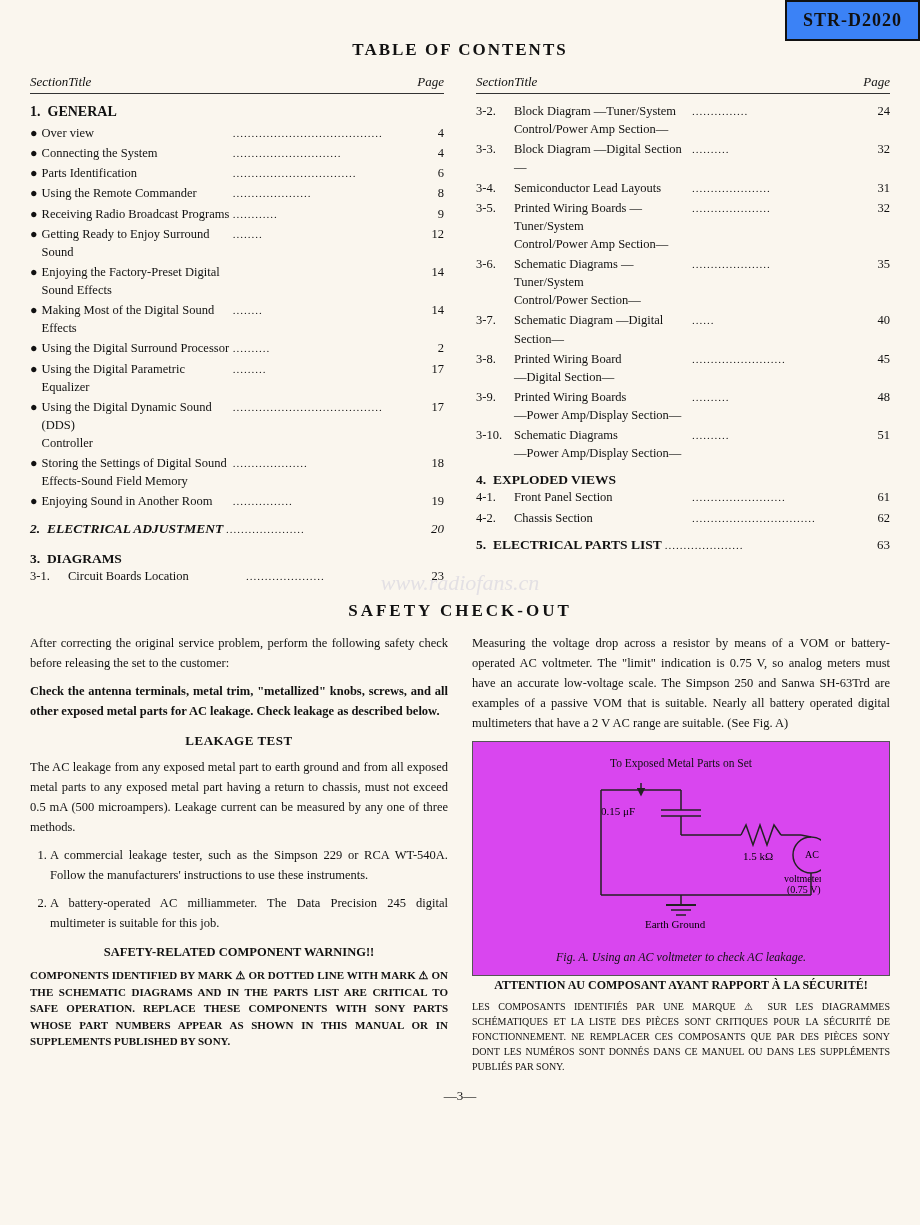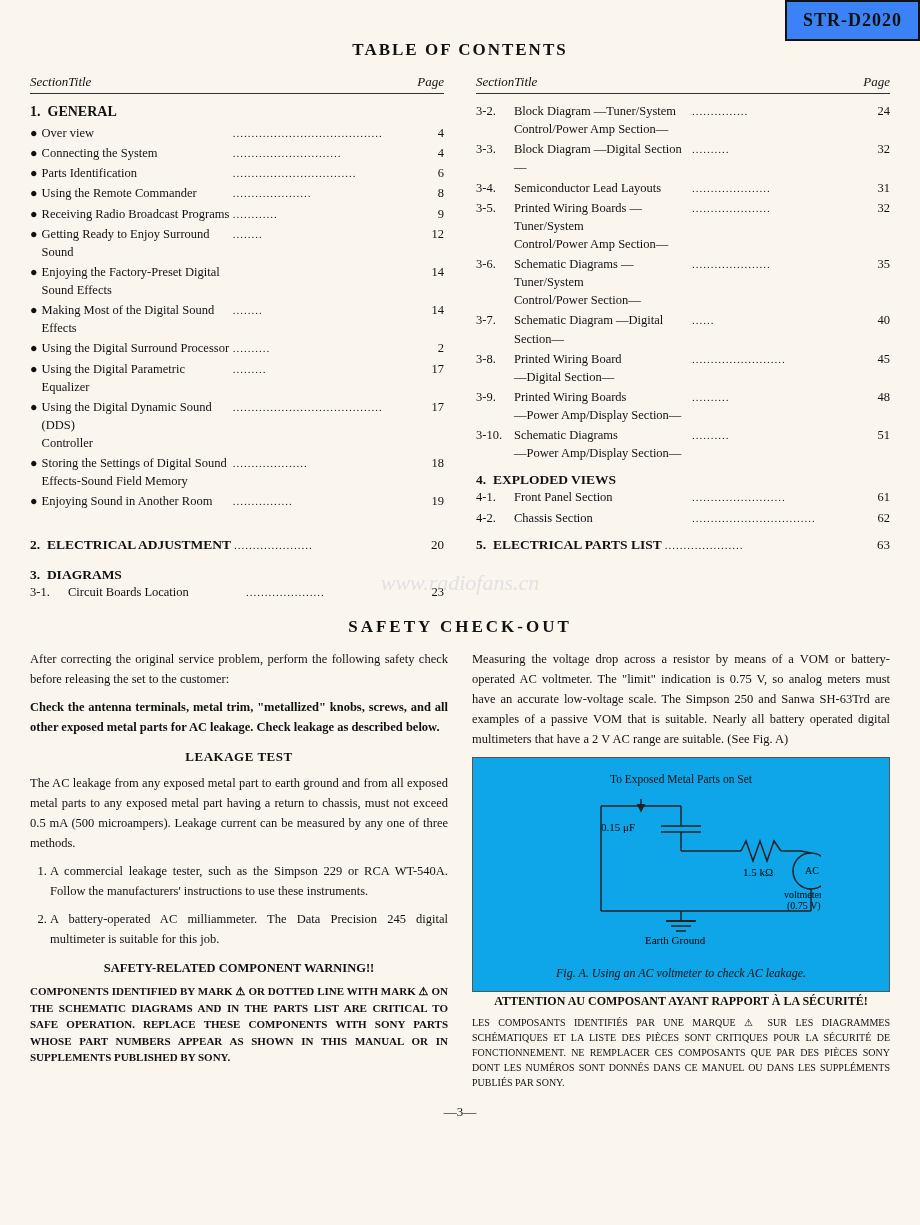--- a/index.html
+++ b/index.html
@@ -148,21 +148,21 @@
       text-transform: uppercase;
       font-size: 11px;
       margin-bottom: 6px;
       text-align: justify;
     }
     
     .diagram-box {
       border: 1px solid #555;
       padding: 12px 8px 8px 8px;
       margin-top: 8px;
-      background: #0ea5e9;
+      background: #d946ef;
       font-size: 12px;
     }
     .diagram-title {
       text-align: center;
       font-size: 11.5px;
       margin-bottom: 8px;
     }
     .circuit-svg {
       display: block;
       margin: 0 auto;
@@ -303,21 +303,21 @@
         <span class="dots">....................</span>
         <span class="page-num">18</span>
       </div>
       <div class="toc-item">
         <span class="bullet">●</span>
         <span class="item-text">Enjoying Sound in Another Room</span>
         <span class="dots">................</span>
         <span class="page-num">19</span>
       </div>
 
-      <div style="margin-top:26px;">
+      <div style="margin-top:10px;font-style:italic;">
         <div class="toc-section-row">
           <span class="toc-section-title">2.&nbsp;&nbsp;ELECTRICAL ADJUSTMENT</span>
           <span class="inline-dots">.....................</span>
           <span class="page-num">20</span>
         </div>
       </div>
 
       <div style="margin-top:14px;">
         <span class="toc-section-title">3.&nbsp;&nbsp;DIAGRAMS</span>
       </div>

